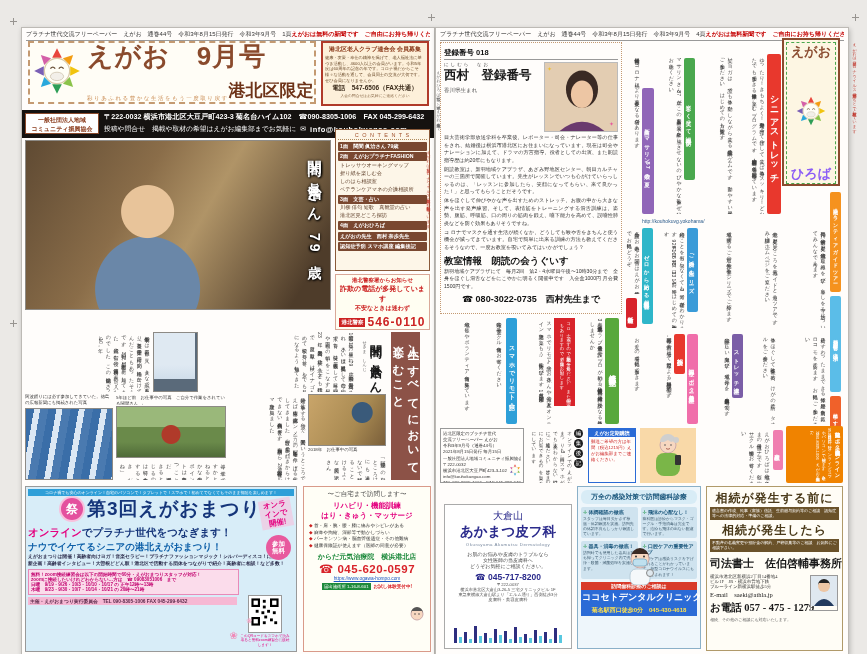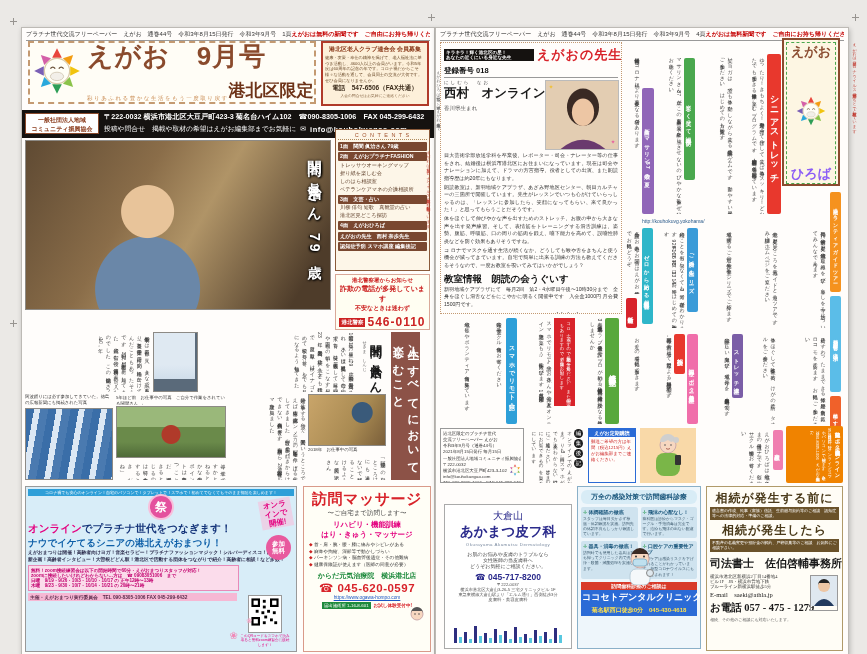--- a/index.html
+++ b/index.html
@@ -160,20 +160,21 @@
            radial-gradient(circle at 70% 35%, #3a5a7a 0 10px, rgba(58,90,122,0) 11px),
            linear-gradient(120deg,#c9a56a,#a98a52 60%,#7a5f3a)"></div>
     <div class="cap" style="top:419px;left:286px;width:78px;height:8px">2018年　お仕事中の写真</div>
     <div class="vt abs" style="top:428px;left:286px;width:78px;height:24px">「阿波踊りの良いところは誰にも遠慮しないで踊れること」弾けるような笑顔で話す関間さん。</div>
     <div class="edge" style="left:404px;top:120px;height:280px;font-size:3.8px;color:#c23b30">えがおは新型コロナウイルス感染対策を行い取材・配布しています</div>
 
     <div class="abs" style="top:458px;left:3px;width:272px;height:166px;border:1px solid #999;background:#d8edf8;padding:2px;overflow:hidden">
       <div style="background:#2f9fd8;color:#fff;font-size:4px;text-align:center;padding:1px;white-space:nowrap;overflow:hidden">コロナ禍でも安心のオンライン！自宅のパソコンで！タブレットで！スマホで！初めてでなくてもそのまま視聴を楽しめます！</div>
       <div style="display:flex;align-items:center;justify-content:center;gap:4px">
         <span style="width:22px;height:22px;border-radius:50%;background:#e4509e;color:#fff;font-size:12px;font-weight:bold;display:flex;align-items:center;justify-content:center;box-shadow:0 0 0 2px #f8c0dc">祭</span>
+        <span style="font-size:19px;font-weight:bold;color:#15357a;letter-spacing:1px;white-space:nowrap">第3回えがおまつり</span>
       </div>
       <div class="abs" style="right:4px;top:12px;transform:rotate(-10deg);color:#e4007f;background:rgba(248,192,220,.6);font-size:7.5px;font-weight:bold;width:32px;text-align:center;line-height:1.2;padding:1px">オンラインで開催!</div>
       <div class="abs" style="right:5px;top:48px;width:25px;height:25px;border-radius:50%;background:#e85a9e;color:#fff;display:flex;flex-direction:column;align-items:center;justify-content:center;line-height:1.05">
         <span style="font-size:6.5px;font-weight:bold">参加</span>
         <span style="font-size:6.5px;font-weight:bold">無料</span>
       </div>
       <div style="white-space:nowrap">
         <span style="font-size:10.5px;font-weight:bold;color:#e4007f">オンライン</span><span style="font-size:10.5px;font-weight:bold;color:#15357a">でプラチナ世代をつなぎます！</span>
       </div>
       <div style="font-size:9.5px;font-weight:bold;color:#0d5fa8;margin-top:1px;white-space:nowrap">ナウでイケてるシニアの港北えがおまつり！</div>
@@ -207,21 +208,20 @@
               <rect x="4" y="9" width="2" height="2" fill="#000"></rect>
           </svg>
         </span>
         <div style="font-size:3.6px;color:#e4007f;line-height:1.25;margin-top:1px">このQRコードをスマホで読み取ると無料zoom練習会に接続します！</div>
       </div>
       <span class="abs" style="right:58px;bottom:10px;color:#f08ab8;font-size:10px">❀</span>
       <span class="abs" style="right:44px;bottom:26px;color:#f4a8c8;font-size:7px">❀</span>
     </div>
 
     <div class="abs" style="top:458px;left:281px;width:128px;height:166px;border:1px solid #d99a8a;background:#fffef6;padding:3px;text-align:center;overflow:hidden">
-      <div style="font-size:15px;font-weight:bold;color:#d8232a;letter-spacing:.5px;white-space:nowrap">訪問マッサージ</div>
       <div style="font-size:6.5px;color:#444">〜ご自宅まで訪問します〜</div>
       <div style="font-size:7.5px;font-weight:bold;color:#e4007f;margin-top:2px">リハビリ・機能訓練</div>
       <div style="font-size:7.5px;font-weight:bold;color:#e4007f">はり・きゅう・マッサージ</div>
       <div style="margin-top:2px;padding:0 2px">
 
       <div class="mb">首・肩・腕・腰・膝に痛みやシビレがある</div>
           <div class="mb">麻痺や拘縮、深部等で動かしづらい</div>
           <div class="mb">パーキンソン病・脳血管後遺症・その他難病</div>
           <div class="mb">健康保険証が使えます（医師の同意が必要）</div>
         </div>
@@ -244,32 +244,25 @@
   </div>
 
   <div class="page pr">
     <div class="runner">
       <span class="rl">プラチナ世代交流フリーペーパー　えがお　通巻44号　令和3年8月15日発行　令和3年9月号　4頁</span>
       <span class="rr">えがおは無料新聞です　ご自由にお持ち帰りください。</span>
     </div>
     <div class="edge" style="left:0;top:40px;height:240px;font-size:3.8px;color:#666">えがおひろば掲載のご希望はえがお編集部まで</div>
 
     <div class="abs" style="top:14px;left:4px;width:182px;height:272px;border:1px dotted #c49a72;padding:3px;overflow:hidden">
-      <div style="display:flex;align-items:center;gap:3px">
-        <div style="background:#151210;color:#fff;padding:1px 2px;flex:0 0 86px">
-          <div style="font-size:4.6px;font-weight:bold;white-space:nowrap">キラキラ！輝く港北区の星！</div>
-          <div style="font-size:4.6px;font-weight:bold;white-space:nowrap">あなたの近くにいる身近な先生</div>
-        </div>
-        <div style="font-size:13px;font-weight:bold;color:#d8232a;letter-spacing:1px;white-space:nowrap">えがおの先生</div>
-      </div>
       <div style="font-size:7.5px;font-weight:bold;color:#111;border-bottom:1px solid #999;margin:2px 0;padding-bottom:1px">登録番号 018</div>
       <div style="display:flex">
         <div style="flex:1">
           <div style="font-size:4.5px;color:#444;letter-spacing:2px">にしむら　なお</div>
-          <div style="font-size:12.5px;font-weight:bold;color:#1a1a1a;white-space:nowrap">西村　オンライン</div>
+          <div style="font-size:12.5px;font-weight:bold;color:#1a1a1a;white-space:nowrap">西村　登録番号</div>
           <div style="font-size:5.5px;color:#555;margin-top:3px">香川県生まれ</div>
         </div>
         <div class="photo" style="position:relative;flex:0 0 74px;height:70px;border:1px solid #bbb">
           <svg width="74" height="70" viewBox="0 0 60 56" preserveAspectRatio="none">
             <rect width="60" height="56" fill="#e3cdb2"></rect>
             <ellipse cx="30" cy="21" rx="13" ry="15" fill="#3a2a24"></ellipse>
             <ellipse cx="30" cy="25" rx="9" ry="11" fill="#edc6a4"></ellipse>
             <path d="M10 56 q20 -18 40 0z" fill="#6a3a6e"></path>
           </svg>
           <span class="star" style="left:2px;top:2px">✦</span>

